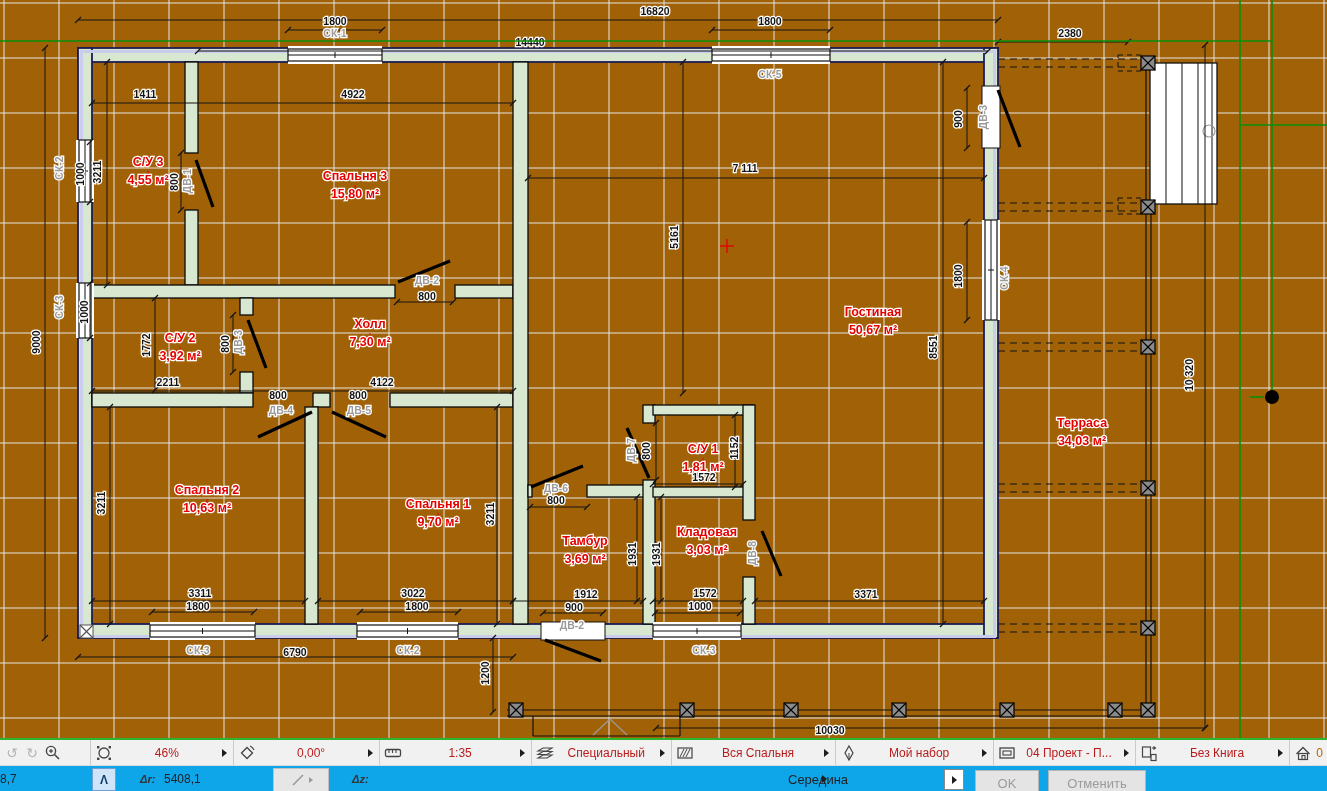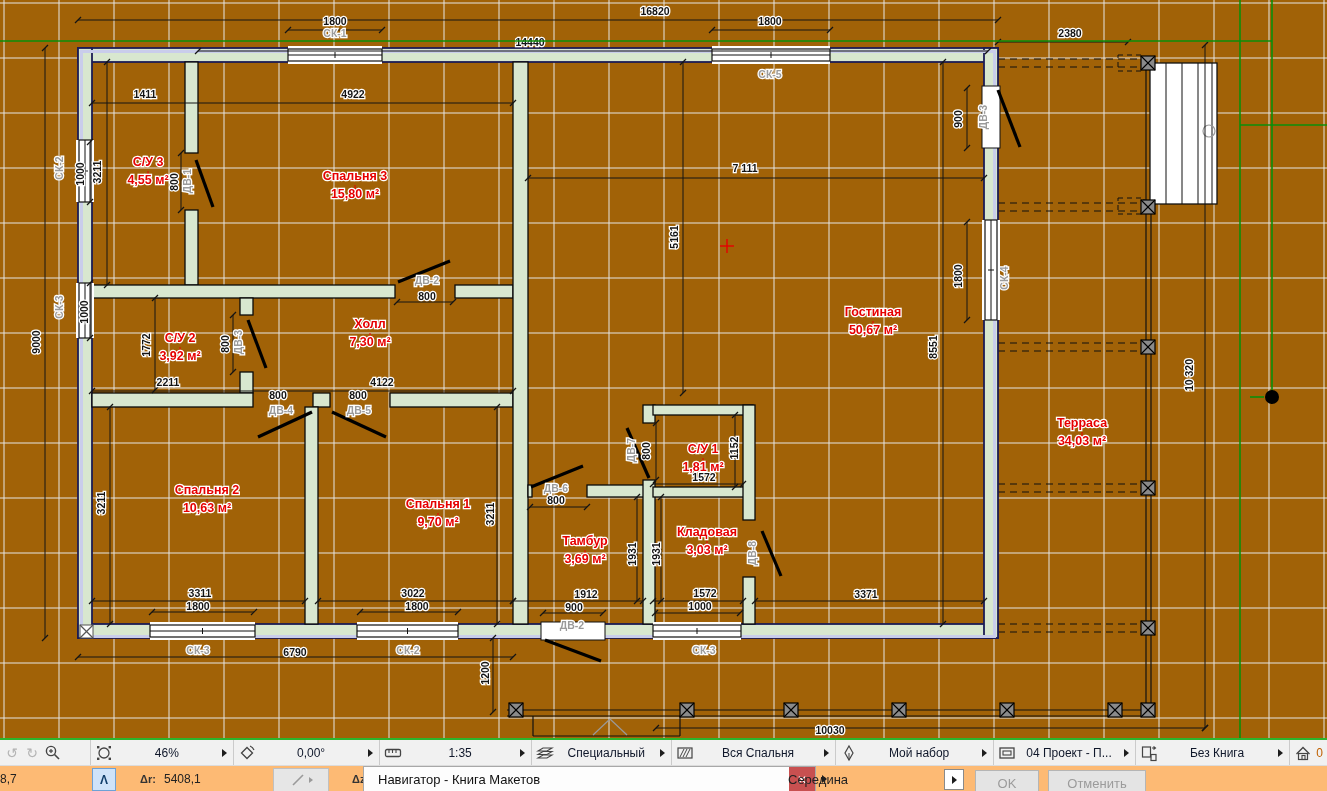--- a/index.html
+++ b/index.html
@@ -3,37 +3,37 @@
 <meta charset="utf-8">
 <style>
   html,body{margin:0;padding:0;background:#fff;}
   body{width:1327px;height:791px;overflow:hidden;font-family:"Liberation Sans",sans-serif;position:relative;}
   #canvas-wrap{position:relative;width:1327px;height:738px;background:#a16207;}
   #plan-svg{display:block;}
   #greenbar{height:2px;background:#2db52d;}
   
   #row1{height:25px;background:#f1f1f1;display:flex;align-items:stretch;border-bottom:1px solid #dcdcdc;}
   .seg{display:flex;align-items:center;border-right:1px solid #cbcbcb;padding:0 4px;gap:4px;}
-  .seg .lbl{flex:1;text-align:center;font-size:12px;color:#0f172a;white-space:nowrap;overflow:hidden;}
+  .seg .lbl{flex:1;text-align:center;font-size:12px;color:#b91c1c;white-space:nowrap;overflow:hidden;}
   .arr{width:0;height:0;border-left:5px solid #1d1d1d;border-top:4px solid transparent;border-bottom:4px solid transparent;margin:0 2px;}
   .ic{width:18px;height:18px;flex:0 0 auto;}
   .glyph{font-size:14px;color:#444;width:16px;text-align:center;}
   .glyph.dis{color:#b4b4b4;}
   
-  #row2{position:relative;height:26px;background:#fdba74;font-size:12px;color:#222;}
+  #row2{position:relative;height:26px;background:#0ea5e9;font-size:12px;color:#222;}
   #row2 .abs{position:absolute;top:0;height:26px;display:flex;align-items:center;}
   .trackbtn{position:absolute;left:92px;top:2px;width:22px;height:21px;background:#cfe3f9;border:1px solid #6da1d6;color:#123f6b;font-weight:bold;font-size:12px;display:flex;align-items:center;justify-content:center;}
   .graybtn{position:absolute;left:273px;top:2px;width:54px;height:22px;background:#e6e6e6;border:1px solid #c0c0c0;display:flex;align-items:center;justify-content:center;gap:3px;}
   .dlg{position:absolute;left:363px;top:0;width:453px;height:26px;background:#fdfdfd;border:1px solid #a8a8a8;box-sizing:border-box;display:flex;align-items:center;}
   .dlg-title{margin-left:14px;font-size:13px;color:#111;}
   .closebtn{position:absolute;right:0;top:0;width:26px;height:25px;background:#c85050;color:#fff;font-size:12px;display:flex;align-items:center;justify-content:center;}
   .ddbtn{position:absolute;left:944px;top:3px;width:18px;height:19px;background:#fff;border:1px solid #8a8a8a;display:flex;align-items:center;justify-content:center;}
   .okbtn{position:absolute;left:975px;top:4px;width:62px;height:24px;background:#e4e4e4;border:1px solid #b5b5b5;color:#9b9b9b;font-size:13px;display:flex;align-items:center;justify-content:center;}
   .cancelbtn{position:absolute;left:1048px;top:4px;width:96px;height:24px;background:#e4e4e4;border:1px solid #b5b5b5;color:#9b9b9b;font-size:13px;display:flex;align-items:center;justify-content:center;}
-  .minlbl{font-weight:bold;font-size:11px;color:#333;}
+  .minlbl{font-weight:bold;font-size:11px;color:#333;font-style:italic;}
 </style>
 </head>
 <body>
 
 <div id="canvas-wrap">
   <svg id="plan-svg" width="1327" height="738">
       <line x1="4" y1="0" x2="4" y2="738" stroke="#e5e5e5" stroke-width="1"></line>
       <line x1="59" y1="0" x2="59" y2="738" stroke="#e5e5e5" stroke-width="1"></line>
       <line x1="114" y1="0" x2="114" y2="738" stroke="#e5e5e5" stroke-width="1"></line>
       <line x1="169" y1="0" x2="169" y2="738" stroke="#e5e5e5" stroke-width="1"></line>
@@ -557,24 +557,20 @@
   <div class="trackbtn">Λ</div>
   <span class="abs minlbl" style="left:140px">Δr:</span>
   <span class="abs" style="left:164px">5408,1</span>
   <div class="graybtn">
     <svg width="16" height="16" viewBox="0 0 16 16">
         <line x1="3" y1="13" x2="13" y2="3" stroke="#9a9a9a" stroke-width="1.6"></line>
       </svg>
     <span style="width:0;height:0;border-left:4px solid #9a9a9a;border-top:3px solid transparent;border-bottom:3px solid transparent"></span>
   </div>
   <span class="abs minlbl" style="left:352px">Δz:</span>
-  <div class="dlg">
-    <span class="dlg-title">Навигатор - Книга Макетов</span>
-    <div class="closebtn">✕</div>
-  </div>
   <span class="abs" style="left:822px">
       <span style="width:0;height:0;border-left:5px solid #1d1d1d;border-top:4px solid transparent;border-bottom:4px solid transparent;display:inline-block"></span>
     </span>
   <span class="abs" style="left:788px;font-size:13px">Середина</span>
   <div class="ddbtn">
       <span style="width:0;height:0;border-left:5px solid #1d1d1d;border-top:4px solid transparent;border-bottom:4px solid transparent"></span>
     </div>
   <div class="okbtn">OK</div>
   <div class="cancelbtn">Отменить</div>
 </div>

